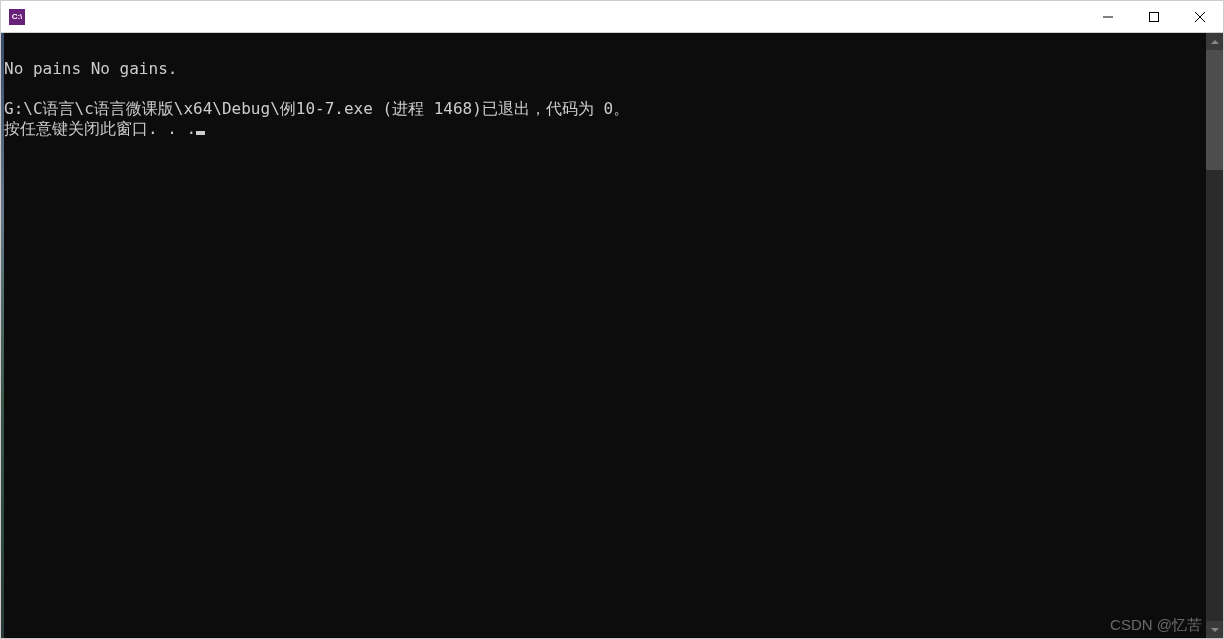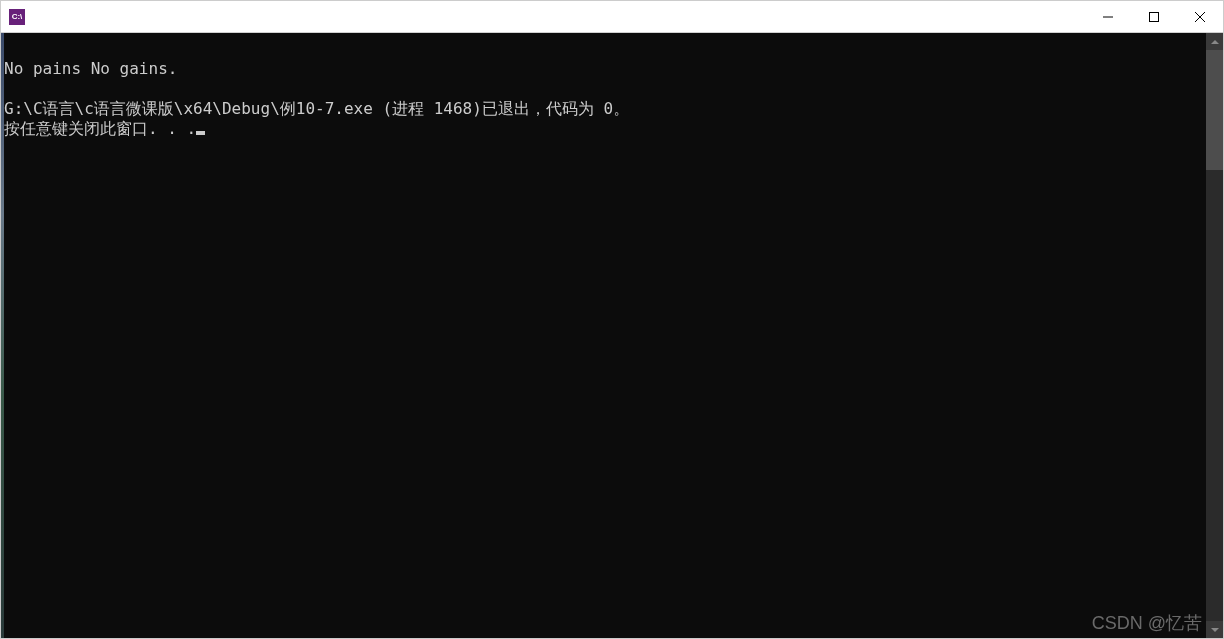--- a/index.html
+++ b/index.html
@@ -128,21 +128,21 @@
       top: 17px;
       left: 0;
       width: 17px;
       height: 120px;
       background: #4d4d4d;
     }
     .watermark {
       position: absolute;
       bottom: 4px;
       right: 22px;
-      font-size: 18px;
+      font-size: 15px;
       color: #6a6a6a;
       font-family: "Microsoft YaHei", sans-serif;
       pointer-events: none;
     }
   </style>
 </head>
 <body>
 
 <div class="window">
   <div class="titlebar">

